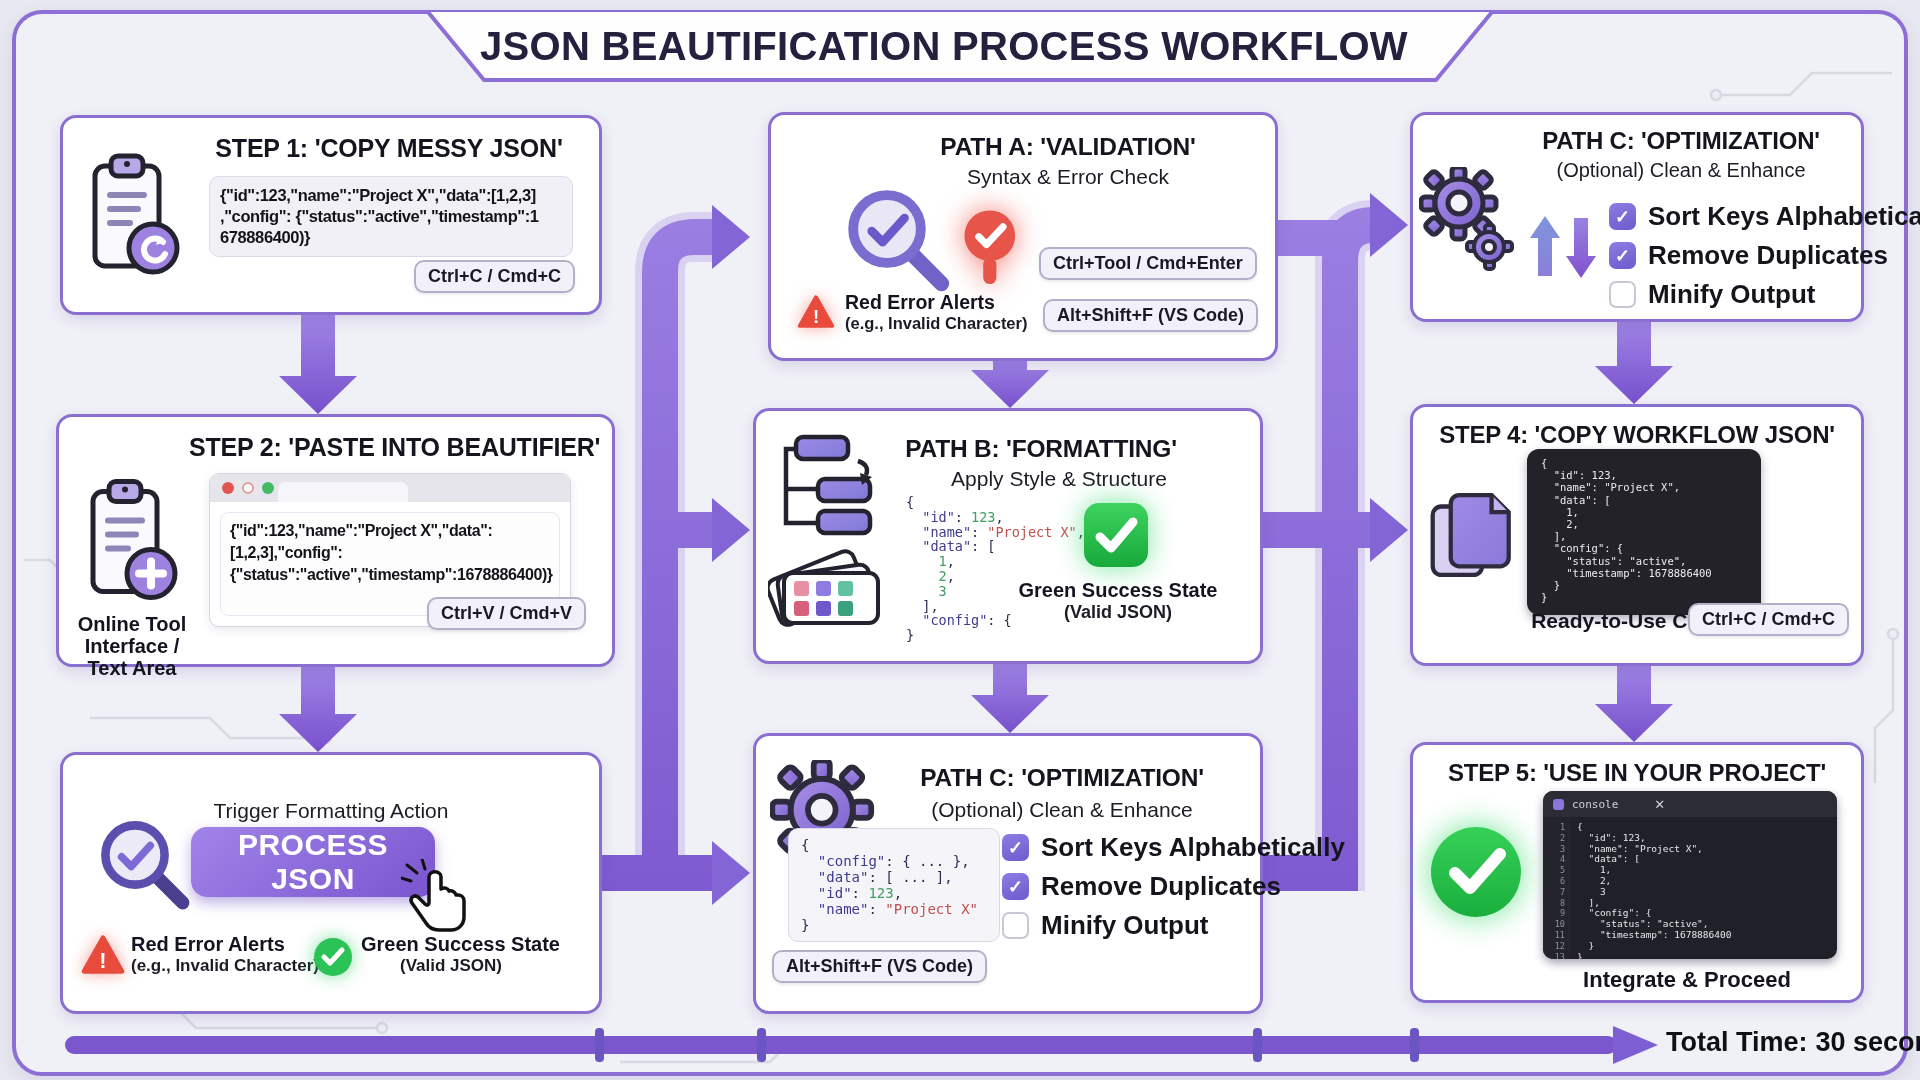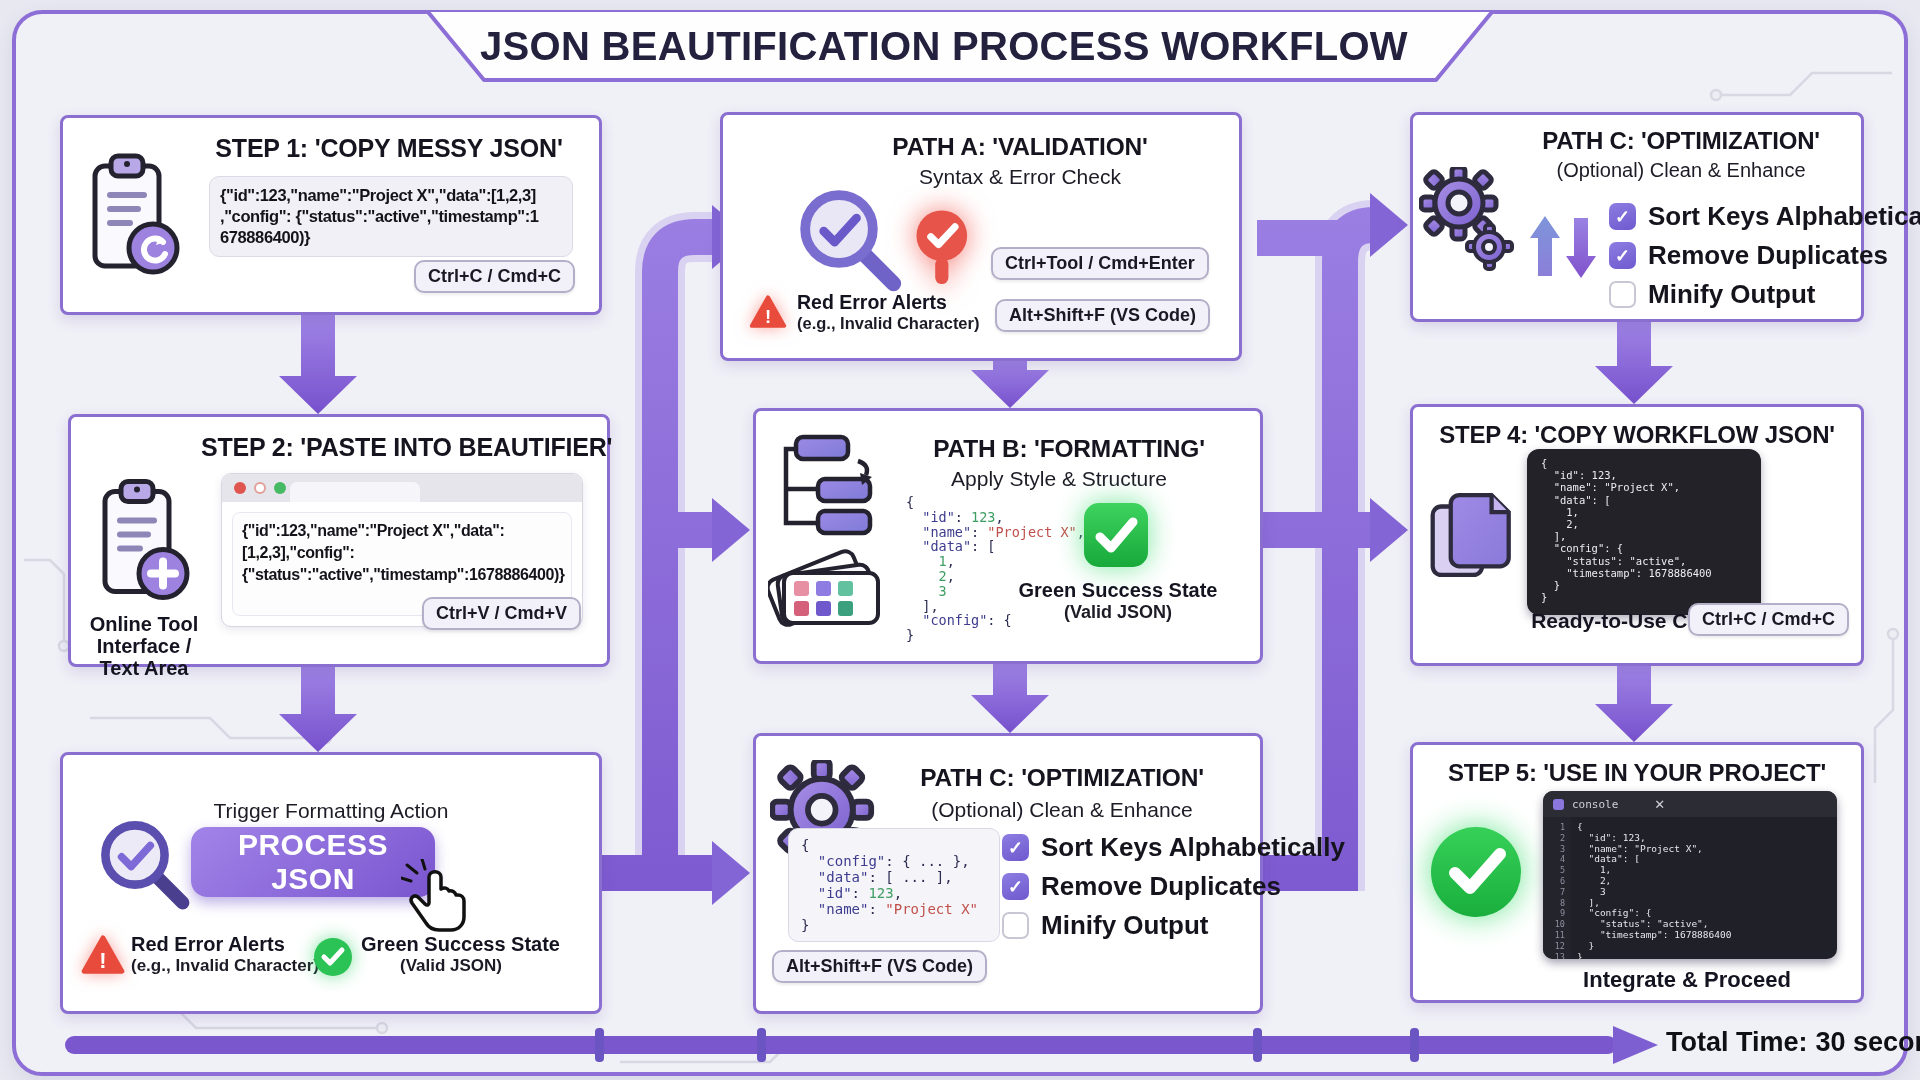--- a/index.html
+++ b/index.html
@@ -1,19 +1,19 @@
 <!DOCTYPE html>
 <html><head>
 <meta charset="utf-8">
 <style>
   html,body{margin:0;padding:0;}
   body{width:1920px;height:1080px;background:#e7e8f0;font-family:"Liberation Sans",sans-serif;position:relative;overflow:hidden;}
   .frame{position:absolute;left:12px;top:10px;width:1888px;height:1058px;border:4px solid #8d6ed6;border-radius:30px;background:#f0f0f7;box-shadow:0 6px 18px rgba(90,70,150,.10);z-index:0;}
   .layer{position:absolute;left:0;top:0;width:1920px;height:1080px;z-index:2;}
-  .box{position:absolute;background:#fff;border:3px solid #8a6fd1;border-radius:8px;box-shadow:0 5px 14px rgba(90,70,150,.16);z-index:3;}
+  .box{position:absolute;background:#fff;border:3px solid #8a6fd1;border-radius:16px;box-shadow:0 5px 14px rgba(90,70,150,.16);z-index:3;}
   .btitle{position:absolute;font-weight:800;font-size:25px;color:#16151f;text-align:center;letter-spacing:-.2px;white-space:nowrap;}
   .bsub{position:absolute;font-size:21px;font-weight:500;color:#1d1c26;text-align:center;white-space:nowrap;}
   .pill{position:absolute;background:#f2f0f8;border:2px solid #b5aec8;border-radius:10px;padding:4px 12px;font-weight:700;font-size:18px;color:#1a1923;white-space:nowrap;box-shadow:0 2px 3px rgba(0,0,0,.08);z-index:5;}
   .snippet{position:absolute;background:#f1f0f6;border:1.5px solid #dcdae6;border-radius:10px;padding:8px 10px;font-weight:700;font-size:16.5px;letter-spacing:-.4px;color:#141319;line-height:21px;}
   .code-light{position:absolute;font-family:"DejaVu Sans Mono",monospace;font-size:13.5px;line-height:14.8px;color:#2c2b52;}
   .code-light div{white-space:pre;}
   .code-panel{position:absolute;background:#f5f4f9;border:1.5px solid #dbd8e6;border-radius:10px;padding:8px 12px;font-family:"DejaVu Sans Mono",monospace;font-size:14px;line-height:16px;color:#2c2b52;}
   .code-panel div{white-space:pre;}
   .jk{color:#3d3c8e;} .js{color:#c0504b;} .jn{color:#3f9e63;}
   .code-dark{position:absolute;background:#232228;border-radius:12px;padding:8px 14px;font-family:"DejaVu Sans Mono",monospace;font-size:10.5px;line-height:12.2px;color:#ededf2;box-shadow:0 4px 10px rgba(30,20,60,.35);}
@@ -134,21 +134,21 @@
   </svg>
   <div class="btitle" style="left:130px;width:392px;top:16px;">STEP 1: 'COPY MESSY JSON'</div>
   <div class="snippet" style="left:146px;top:58px;width:342px;">
       <div>{"id":123,"name":"Project X","data":[1,2,3]</div>
       <div>,"config": {"status":"active","timestamp":1</div>
       <div>678886400)}</div>
     </div>
   <div class="pill" style="right:24px;top:142px;">Ctrl+C / Cmd+C</div>
 </div>
 
-<div class="box" style="left:68px;top:414px;width:536px;height:247px;">
+<div class="box" style="left:56px;top:414px;width:536px;height:247px;padding-left:17px;">
   <svg class="icon" style="left:22px;top:56px;" width="100" height="135" viewBox="0 0 100 130">
     <rect x="12" y="16" width="64" height="100" rx="10" fill="#faf9fd" stroke="#23222e" stroke-width="5"></rect>
     <rect x="28" y="6" width="32" height="20" rx="7" fill="#b9a8e8" stroke="#23222e" stroke-width="5"></rect>
     <circle cx="44" cy="14" r="3" fill="#23222e"></circle>
     <rect x="24" y="42" width="40" height="6" rx="3" fill="#8f86b8"></rect>
     <rect x="24" y="56" width="34" height="6" rx="3" fill="#8f86b8"></rect>
     <rect x="24" y="70" width="26" height="6" rx="3" fill="#8f86b8"></rect>
     <circle cx="70" cy="98" r="24" fill="#9d82e0" stroke="#23222e" stroke-width="5"></circle>
     <path d="M70,86 v24 M58,98 h24" stroke="#fff" stroke-width="8" stroke-linecap="round"></path>
   </svg>
@@ -196,21 +196,21 @@
   <svg class="icon" style="left:250px;top:182px;filter:drop-shadow(0 0 9px rgba(60,210,110,.65));" width="40" height="40" viewBox="0 0 40 40">
     <circle cx="20" cy="20" r="19" fill="#2bc355"></circle>
     <path d="M11,20 l6,6 l12,-13" fill="none" stroke="#fff" stroke-width="5" stroke-linecap="round" stroke-linejoin="round"></path>
   </svg>
   <div style="position:absolute;left:298px;top:178px;width:180px;text-align:center;">
     <div class="err-title">Green Success State</div>
     <div class="err-sub">(Valid JSON)</div>
   </div>
 </div>
 
-<div class="box" style="left:720px;top:112px;width:504px;height:243px;padding-left:12px;">
+<div class="box" style="left:768px;top:112px;width:504px;height:243px;">
   <div class="btitle" style="left:100px;width:394px;top:18px;font-size:24.5px;">PATH A: 'VALIDATION'</div>
   <div class="bsub" style="left:100px;width:394px;top:50px;">Syntax &amp; Error Check</div>
   <svg class="icon" style="left:68px;top:66px;" width="120" height="120" viewBox="0 0 110 110">
     <line x1="66" y1="66" x2="94" y2="94" stroke="#6f63c8" stroke-width="14" stroke-linecap="round"></line>
     <circle cx="44" cy="44" r="31" fill="#e9e7f6" stroke="#7a6dd0" stroke-width="9"></circle>
     <path d="M30,46 l10,10 l20,-22" fill="none" stroke="#6a5ac9" stroke-width="8" stroke-linecap="round" stroke-linejoin="round"></path>
   </svg>
   <svg class="icon" style="left:188px;top:92px;filter:drop-shadow(0 0 14px rgba(240,90,80,.8));" width="66" height="86" viewBox="0 0 60 78">
     <circle cx="28" cy="26" r="23" fill="#e6544a"></circle>
     <rect x="22" y="46" width="12" height="24" rx="6" fill="#e6544a"></rect>
@@ -222,21 +222,21 @@
     <polygon points="24,3 45,40 3,40" fill="#e84b3c" stroke="#e84b3c" stroke-width="5" stroke-linejoin="round"></polygon>
     <text x="24" y="36" text-anchor="middle" font-family="Liberation Sans" font-weight="800" font-size="24" fill="#fff">!</text>
   </svg>
   <div style="position:absolute;left:74px;top:176px;">
     <div class="err-title" style="font-size:19.5px;">Red Error Alerts</div>
     <div class="err-sub" style="font-size:16.5px;">(e.g., Invalid Character)</div>
   </div>
 </div>
 
 <div class="box" style="left:753px;top:408px;width:504px;height:250px;">
-  <div class="btitle" style="left:120px;width:386px;top:24px;font-size:24.5px;">PATH B: 'FORMATTING'</div>
+  <div class="btitle" style="left:92px;width:386px;top:24px;font-size:24.5px;">PATH B: 'FORMATTING'</div>
   <div class="bsub" style="left:110px;width:386px;top:56px;">Apply Style &amp; Structure</div>
   <svg class="icon" style="left:18px;top:22px;" width="115" height="108" viewBox="0 0 115 108">
     <defs>
         <linearGradient id="pbg" x1="0" y1="0" x2="1" y2="1">
           <stop offset="0" stop-color="#9b8ae4"></stop>
           <stop offset="1" stop-color="#7f7ad8"></stop>
         </linearGradient>
       </defs>
     <path d="M26,16 H12 V90 H44 M12,56 H44" fill="none" stroke="#23222e" stroke-width="4.5"></path>
     <rect x="22" y="4" width="52" height="22" rx="7" fill="url(#pbg)" stroke="#23222e" stroke-width="4.5"></rect>

